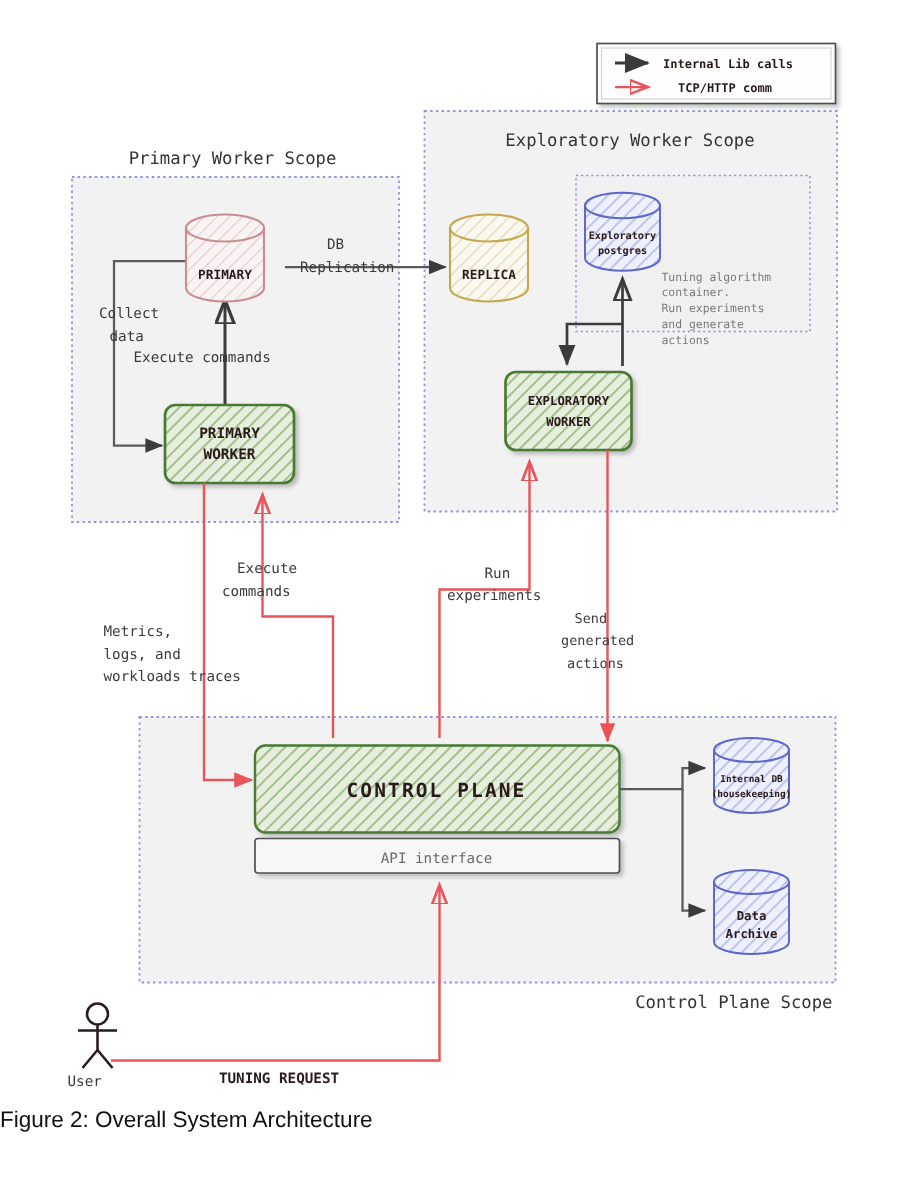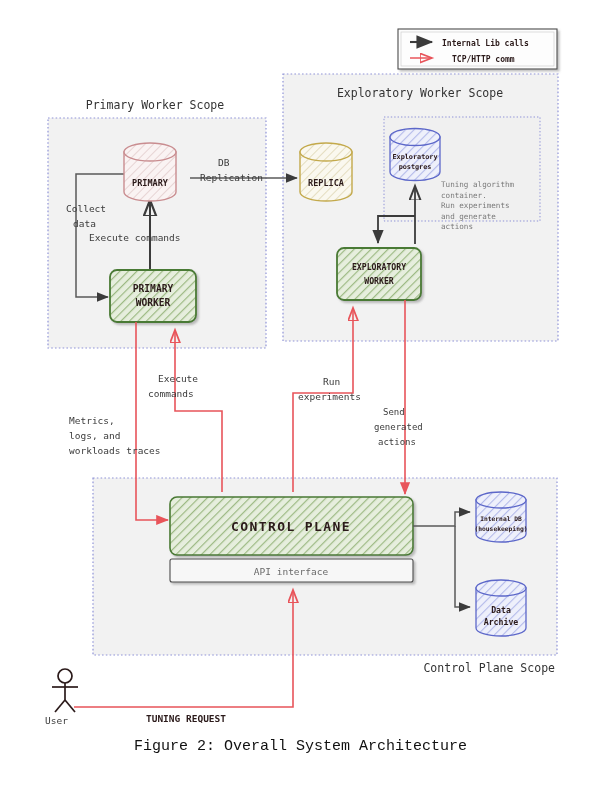--- a/index.html
+++ b/index.html
@@ -1,22 +1,22 @@
 <!DOCTYPE html>
 <html><head>
 <meta charset="utf-8">
 <style>
   html,body{margin:0;padding:0;background:#ffffff;}
   body{width:601px;height:800px;font-family:"DejaVu Sans Mono",monospace;overflow:hidden;}
   #figure{position:relative;width:601px;height:800px;}
   svg{display:block;}
   .mono{font-family:"DejaVu Sans Mono",monospace;}
   .caption{
-    position:absolute;left:0;top:738px;width:601px;text-align:center;
-    font-family:Liberation Mono, monospace;font-size:15px;color:#111;
+    position:absolute;left:0;top:738px;width:601px;
+    font-family:Liberation Sans, sans-serif;font-size:15px;color:#111;
   }
   text{ -webkit-font-smoothing:antialiased; }
 </style>
 </head>
 <body>
 
 <div id="figure">
 
 <svg width="601" height="800" viewBox="0 0 601 800">
   <defs>

